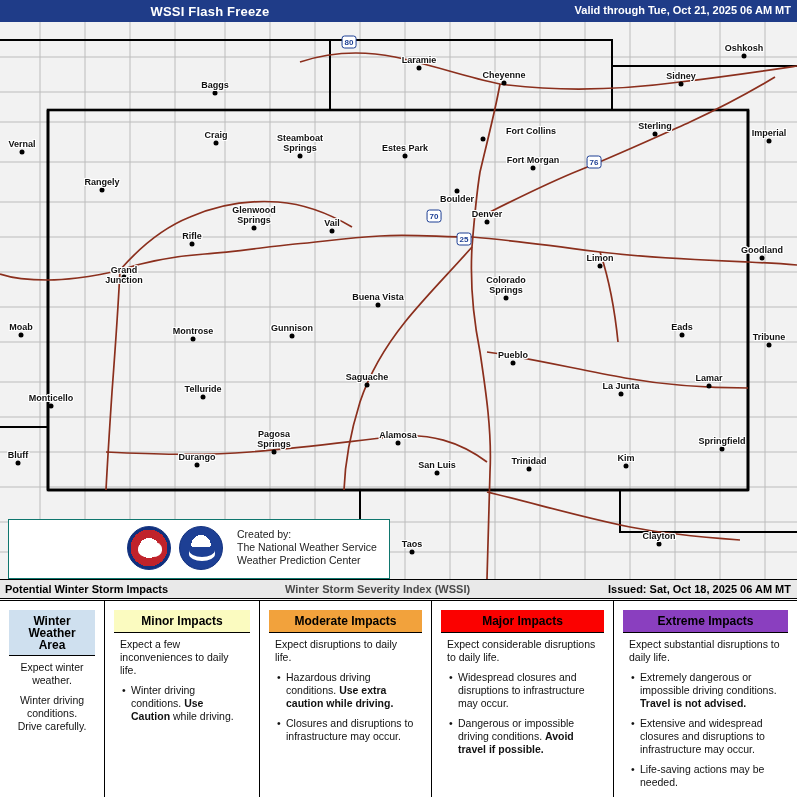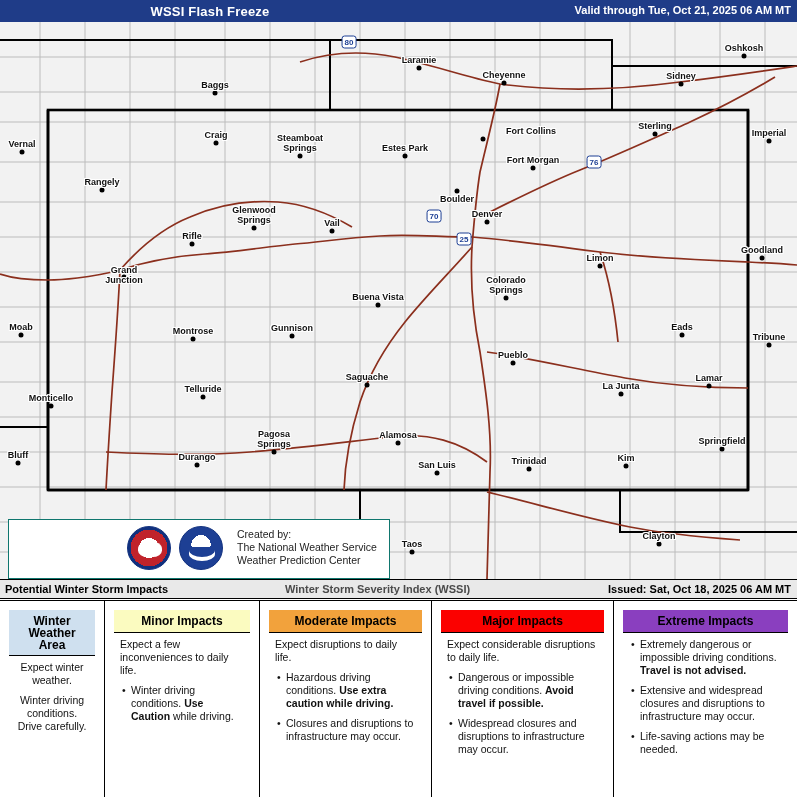--- a/index.html
+++ b/index.html
@@ -478,28 +478,29 @@
             <li>Hazardous driving conditions. <b>Use extra caution while driving.</b></li>
             <li>Closures and disruptions to infrastructure may occur.</li>
           </ul>
         </div>
       </div>
       <div class="legcol" style="width: 182px;">
         <div class="head" style="background: rgb(251, 1, 0);">Major Impacts</div>
         <div class="body">
           <p>Expect considerable disruptions to daily life.</p>
           <ul>
+            <li>Widespread closures and disruptions to infrastructure may occur.</li>
             <li>Dangerous or impossible driving conditions. <b>Avoid travel if possible.</b></li>
-            <li>Widespread closures and disruptions to infrastructure may occur.</li>
           </ul>
         </div>
       </div>
       <div class="legcol" style="width: 183px;">
         <div class="head" style="background: rgb(138, 63, 191);">Extreme Impacts</div>
         <div class="body">
+          <p>Expect substantial disruptions to daily life.</p>
           <ul>
             <li>Extremely dangerous or impossible driving conditions. <b>Travel is not advised.</b></li>
             <li>Extensive and widespread closures and disruptions to infrastructure may occur.</li>
             <li>Life-saving actions may be needed.</li>
           </ul>
         </div>
       </div>
     </div>
 
 </div>

